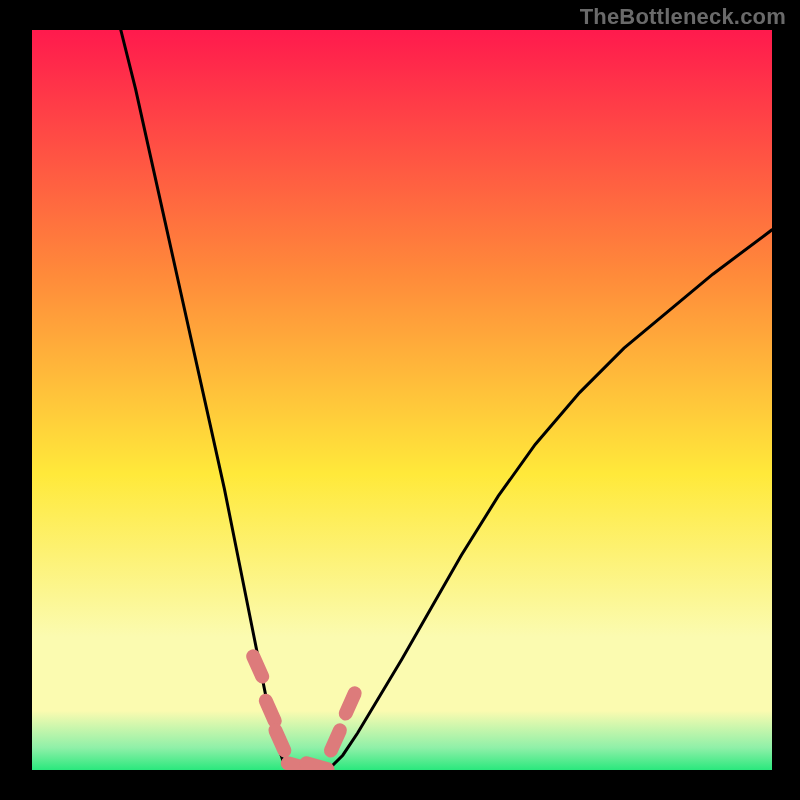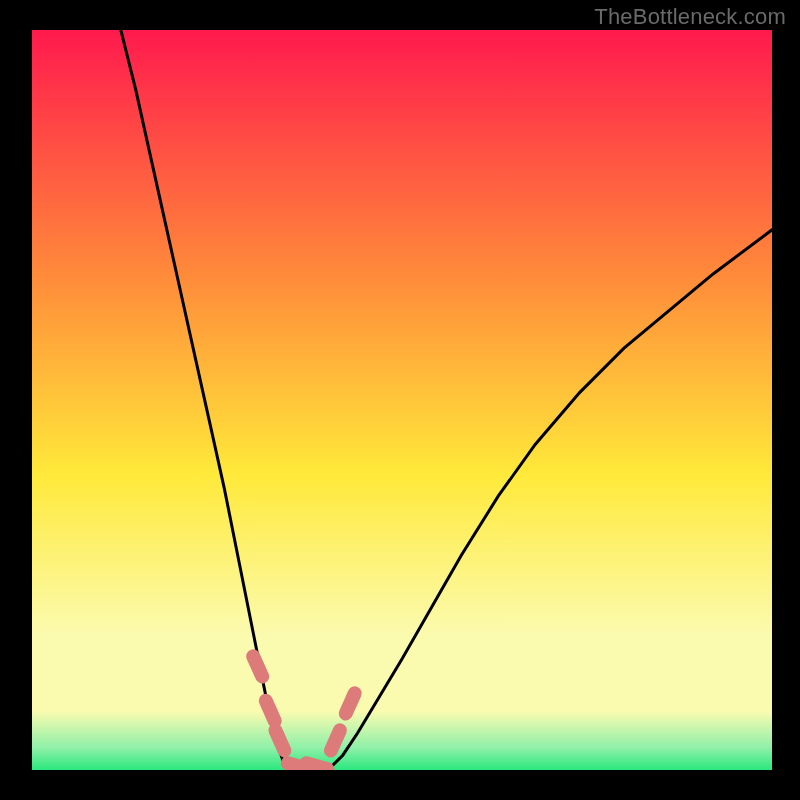--- a/index.html
+++ b/index.html
@@ -17,20 +17,21 @@
     position: relative;
   }
   .watermark {
     position: absolute;
     top: 4px;
     right: 14px;
     font-family: Arial, Helvetica, sans-serif;
     font-size: 22px;
     color: #6a6a6a;
     letter-spacing: 0.2px;
+    font-weight: bold;
   }
   .plot {
     position: absolute;
     left: 32px;
     top: 30px;
     width: 740px;
     height: 740px;
   }
   svg {
     display: block;

